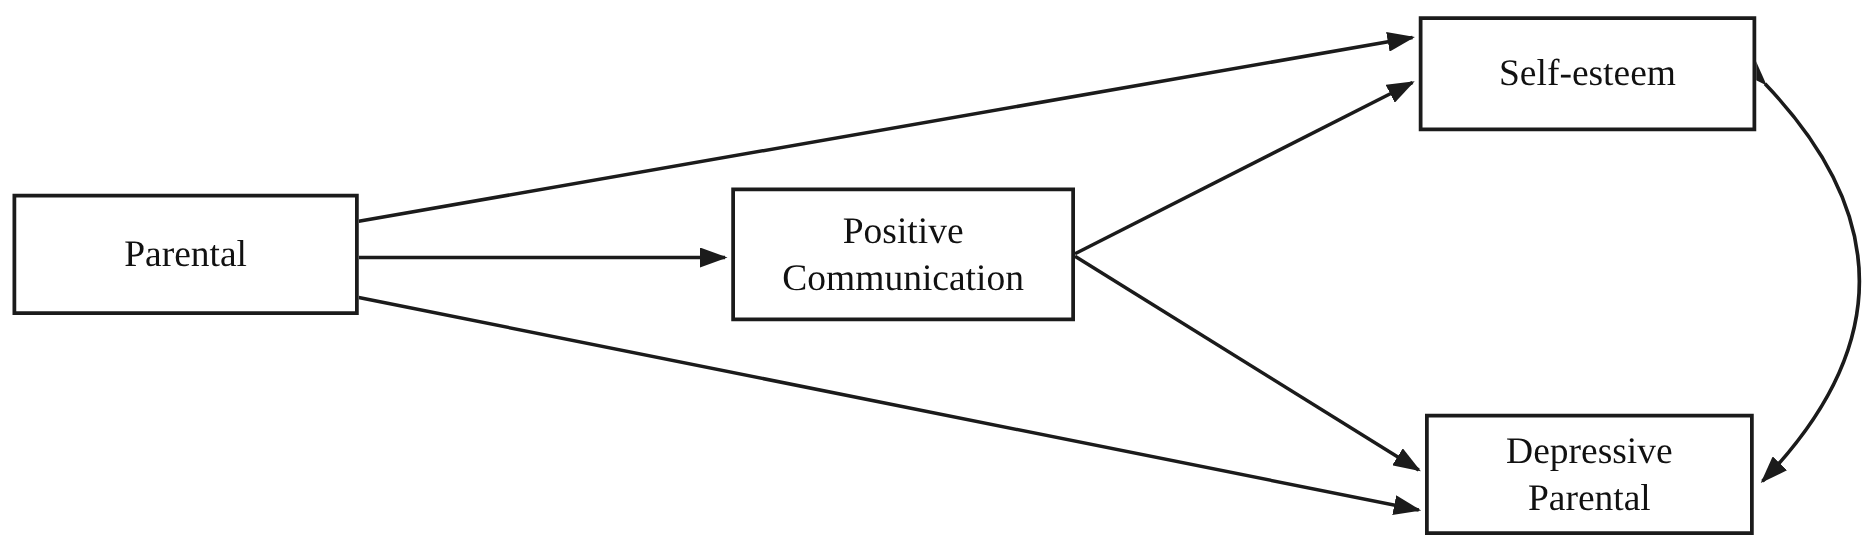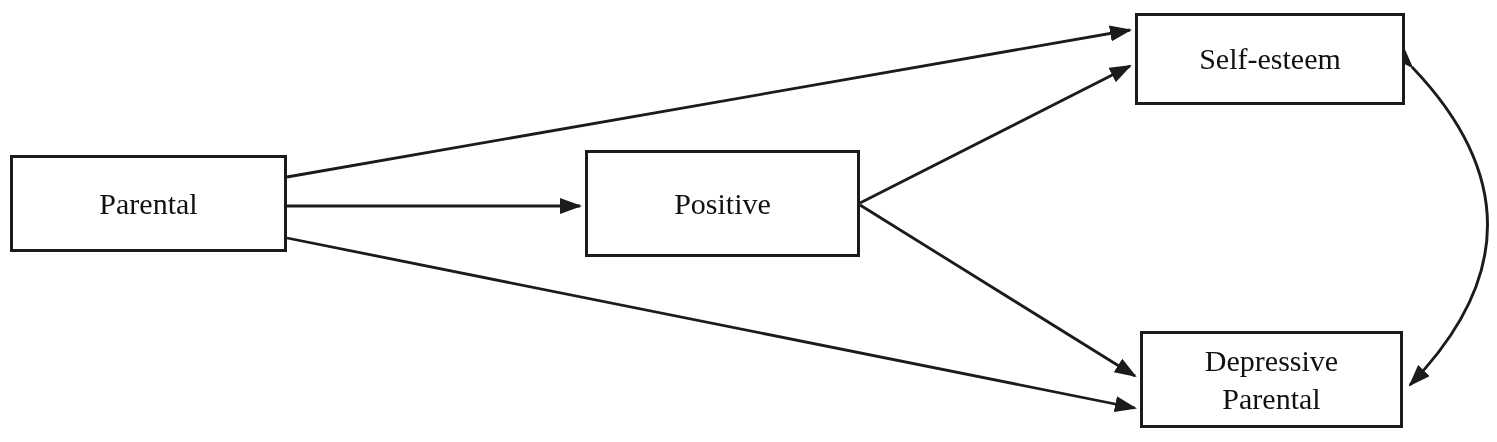--- a/index.html
+++ b/index.html
@@ -65,20 +65,21 @@
 
     <path d="M 1412 67 Q 1564 226 1410 385" fill="none" stroke="#1b1b1b" stroke-width="2.8" marker-start="url(#arrowhead)" marker-end="url(#arrowhead)"></path>
   </svg>
 
   <div class="node node-parental-acceptance">
     <span>Parental</span>
   </div>
 
   <div class="node node-positive-communication">
     <span>Positive</span>
+    <span>Communication</span>
   </div>
 
   <div class="node node-self-esteem">
     <span>Self-esteem</span>
   </div>
 
   <div class="node node-depressive-symptoms">
     <span>Depressive</span>
     <span>Parental</span>
   </div>

